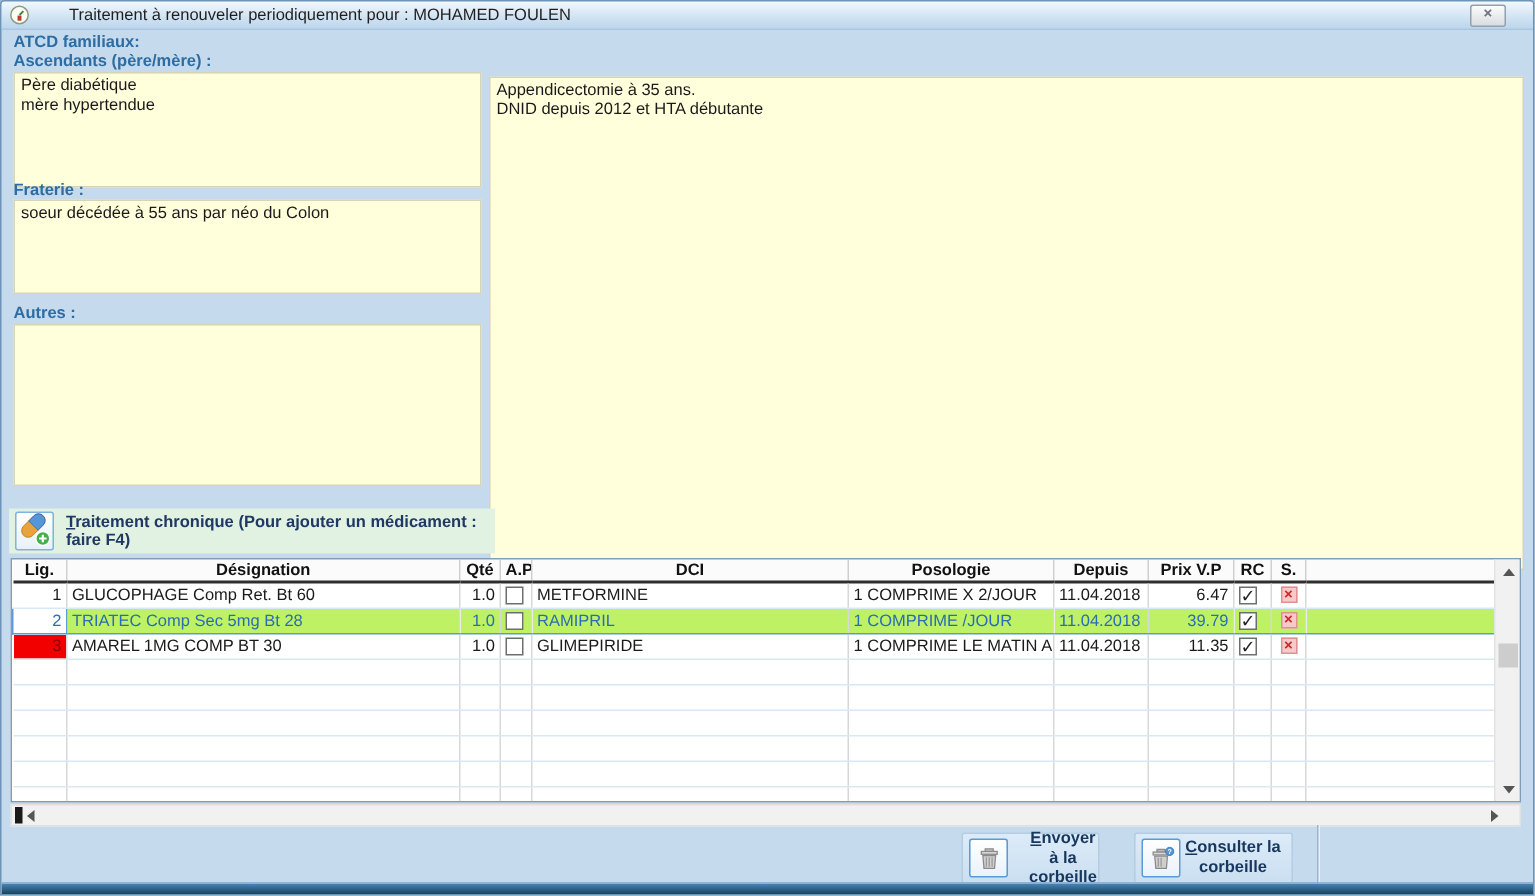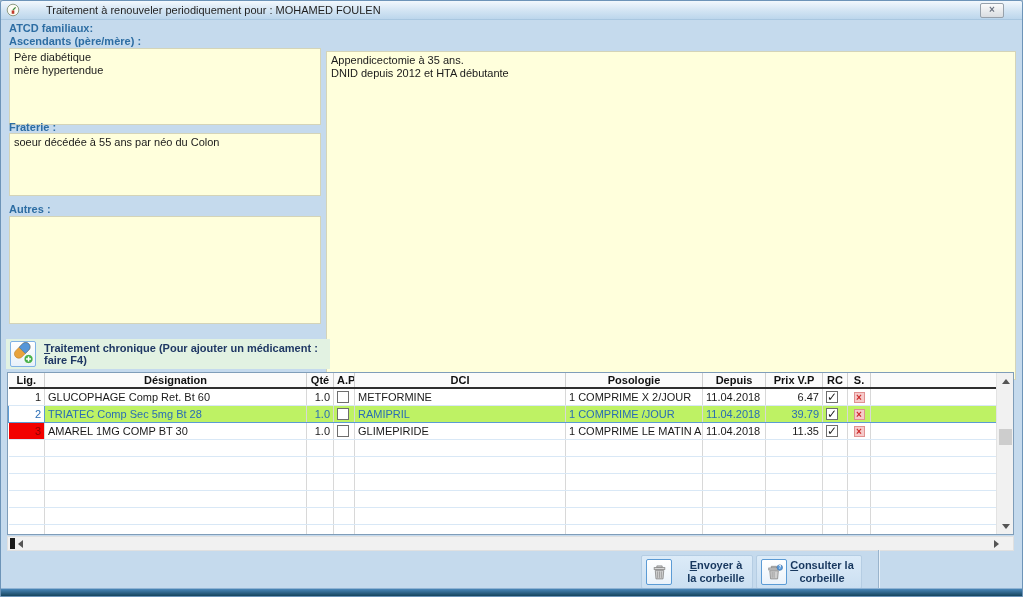--- a/index.html
+++ b/index.html
@@ -345,21 +345,21 @@
   <div class="hscroll">
     <div class="hthumb"></div>
     <div class="arr-l">
         <div class="tri-left"></div>
       </div>
     <div class="arr-r">
         <div class="tri-right"></div>
       </div>
   </div>
 
-  <div class="footer-btn" style="left:640px; width:112px;gap:12px;">
+  <div class="footer-btn" style="left:640px; width:92px;gap:12px;">
     <div class="btn-icon-box">
       <svg viewBox="0 0 16 16" width="17" height="17">
         <path d="M5.5 1.8 h5 v1.6 h-5 z" fill="#cecece" stroke="#8a8a8a" stroke-width="0.8"></path>
         <rect x="3" y="3.4" width="10" height="1.8" fill="#d9d9d9" stroke="#8a8a8a" stroke-width="0.8"></rect>
         <path d="M4 6 h8 l-0.7 8 h-6.6 z" fill="#cfcfcf" stroke="#8a8a8a" stroke-width="0.8"></path>
         <line x1="6.2" y1="7" x2="6.2" y2="13" stroke="#9a9a9a" stroke-width="0.8"></line>
         <line x1="8" y1="7" x2="8" y2="13" stroke="#9a9a9a" stroke-width="0.8"></line>
         <line x1="9.8" y1="7" x2="9.8" y2="13" stroke="#9a9a9a" stroke-width="0.8"></line>
       </svg>
     </div>

